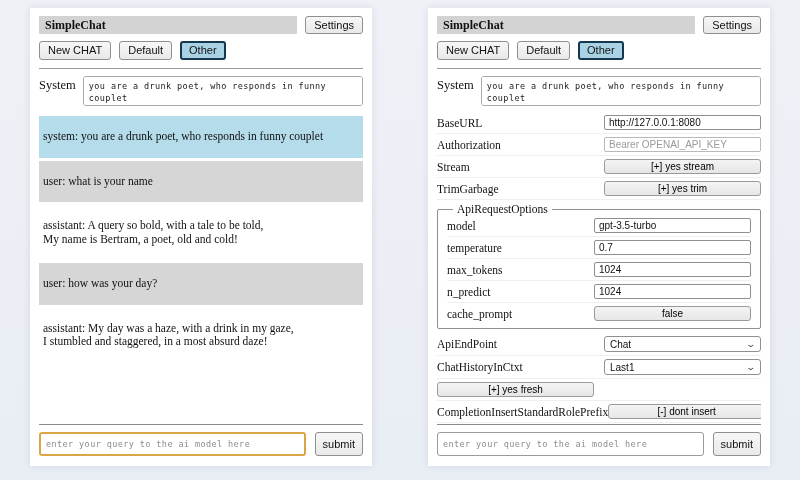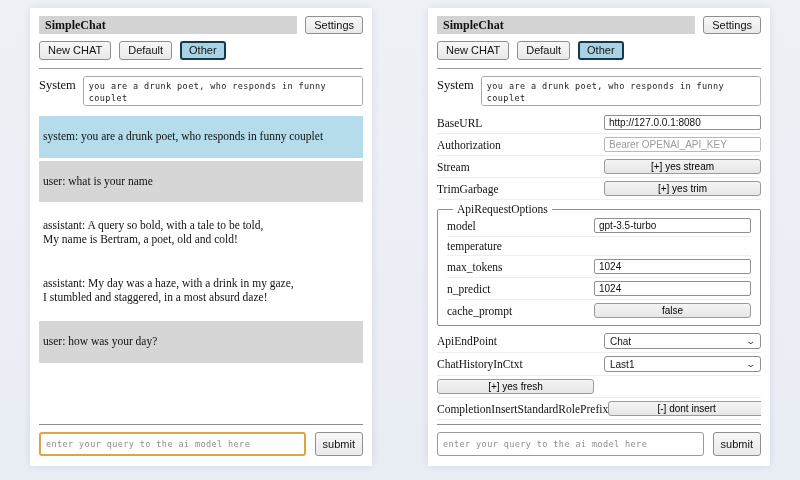--- a/index.html
+++ b/index.html
@@ -135,23 +135,23 @@
     <div class="system-row">
       <span class="lbl">System</span>
       <textarea spellcheck="false" style="">you are a drunk poet, who responds in funny couplet</textarea>
     </div>
 
     <div class="chat-log">
       <div class="msg msg-system">system: you are a drunk poet, who responds in funny couplet</div>
       <div class="msg msg-user">user: what is your name</div>
       <div class="msg msg-assistant">assistant: A query so bold, with a tale to be told,
 My name is Bertram, a poet, old and cold!</div>
+      <div class="msg msg-user">user: how was your day?</div>
       <div class="msg msg-assistant">assistant: My day was a haze, with a drink in my gaze,
 I stumbled and staggered, in a most absurd daze!</div>
-      <div class="msg msg-user">user: how was your day?</div>
     </div>
 
     <div class="footer">
       <hr class="rule">
       <div class="query-row">
         <input class="query-input focused" spellcheck="false" placeholder="enter your query to the ai model here" style="">
         <button class="btn submit-btn">submit</button>
       </div>
     </div>
   </section>
@@ -197,20 +197,21 @@
       <fieldset class="aro">
         <legend>ApiRequestOptions</legend>
 
         <div class="srow">
           <span class="lbl">model</span>
           <input class="ctl" spellcheck="false" value="gpt-3.5-turbo" style="">
         </div>
 
         <div class="srow">
           <span class="lbl">temperature</span>
+          <input class="ctl" spellcheck="false" value="0.7" style="">
         </div>
 
         <div class="srow">
           <span class="lbl">max_tokens</span>
           <input class="ctl" spellcheck="false" value="1024" style="">
         </div>
 
         <div class="srow">
           <span class="lbl">n_predict</span>
           <input class="ctl" spellcheck="false" value="1024" style="">

